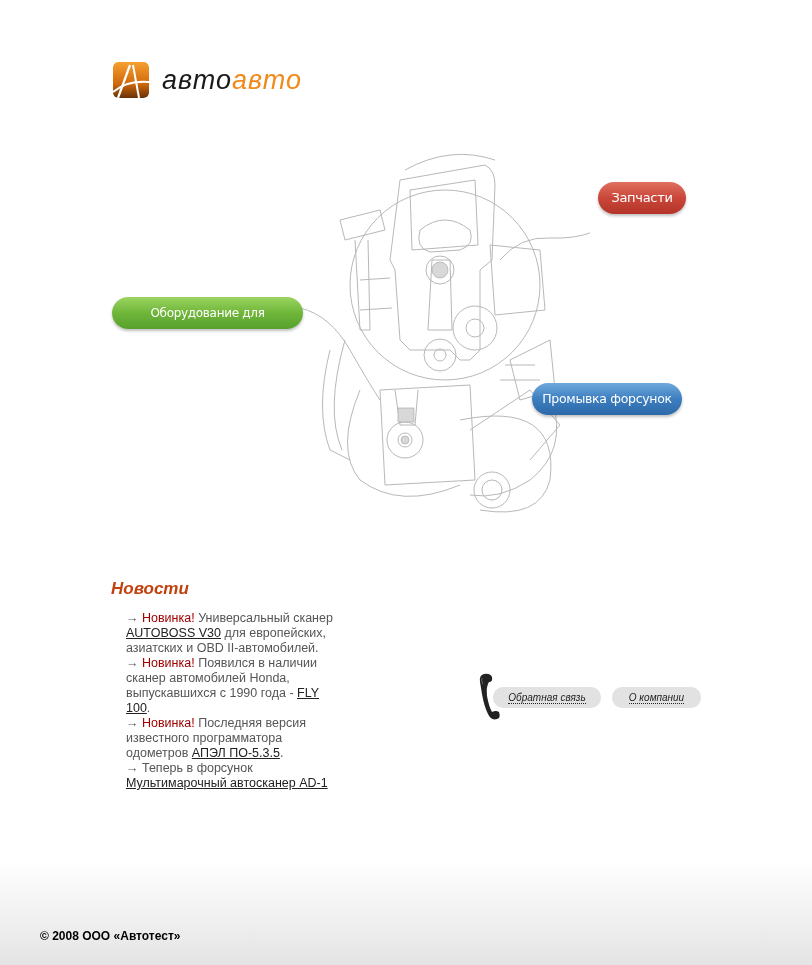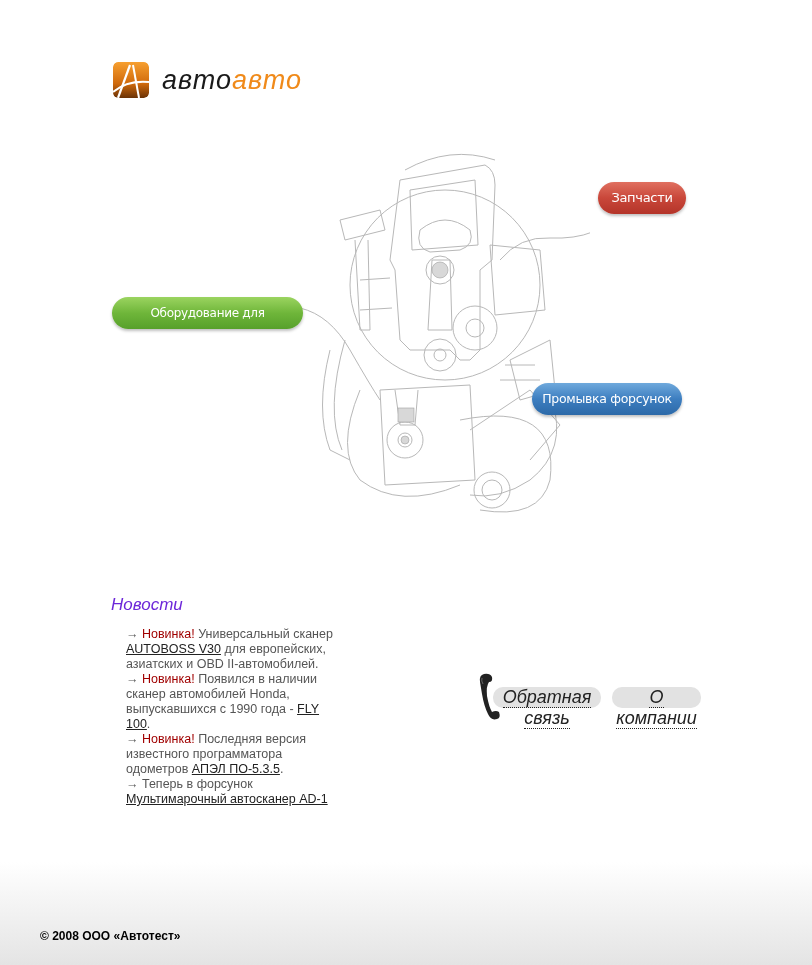--- a/index.html
+++ b/index.html
@@ -40,31 +40,31 @@
     font-size: 12px;
   }
   .pill-blue {
     left: 532px; top: 383px; width: 150px;
     background: linear-gradient(to bottom, #6fa9dc 0%, #3d7ec0 50%, #2c69a8 100%);
     font-size: 12.5px;
   }
 
   
   .news { position: absolute; left: 111px; top: 579px; width: 230px; }
-  .news-title { font-size: 17px; font-style: italic; color: #6d28d9; margin: 16px 0 12px 0; font-weight: normal; }
+  .news-title { font-size: 17px; font-style: italic; color: #c2410c; margin: 0 0 12px 0; font-weight: bold; }
   .news-list { font-size: 12.5px; line-height: 15px; color: #555; margin-left: 15px; }
   .news-item { display: block; }
   .news-item .badge { color: #a00000; }
   .news-item a { color: #222; text-decoration: underline; }
 
   
   .phone { position: absolute; left: 476px; top: 672px; width: 26px; height: 50px; }
   .link-pill {
     position: absolute; top: 687px; height: 21px; border-radius: 10px;
-    background: #e2e2e2; font-size: 18px; font-style: italic; line-height: 21px; text-align: center;
+    background: #e2e2e2; font-size: 10px; font-style: italic; line-height: 21px; text-align: center;
     color: #222; cursor: pointer;
   }
   .link-pill span { border-bottom: 1px dotted #222; }
   .lp1 { left: 493px; width: 108px; }
   .lp2 { left: 612px; width: 89px; }
 
   .copyright { position: absolute; left: 40px; top: 929px; font-size: 12px; font-weight: bold; color: #000000; }
 </style>
 </head>
 <body>

